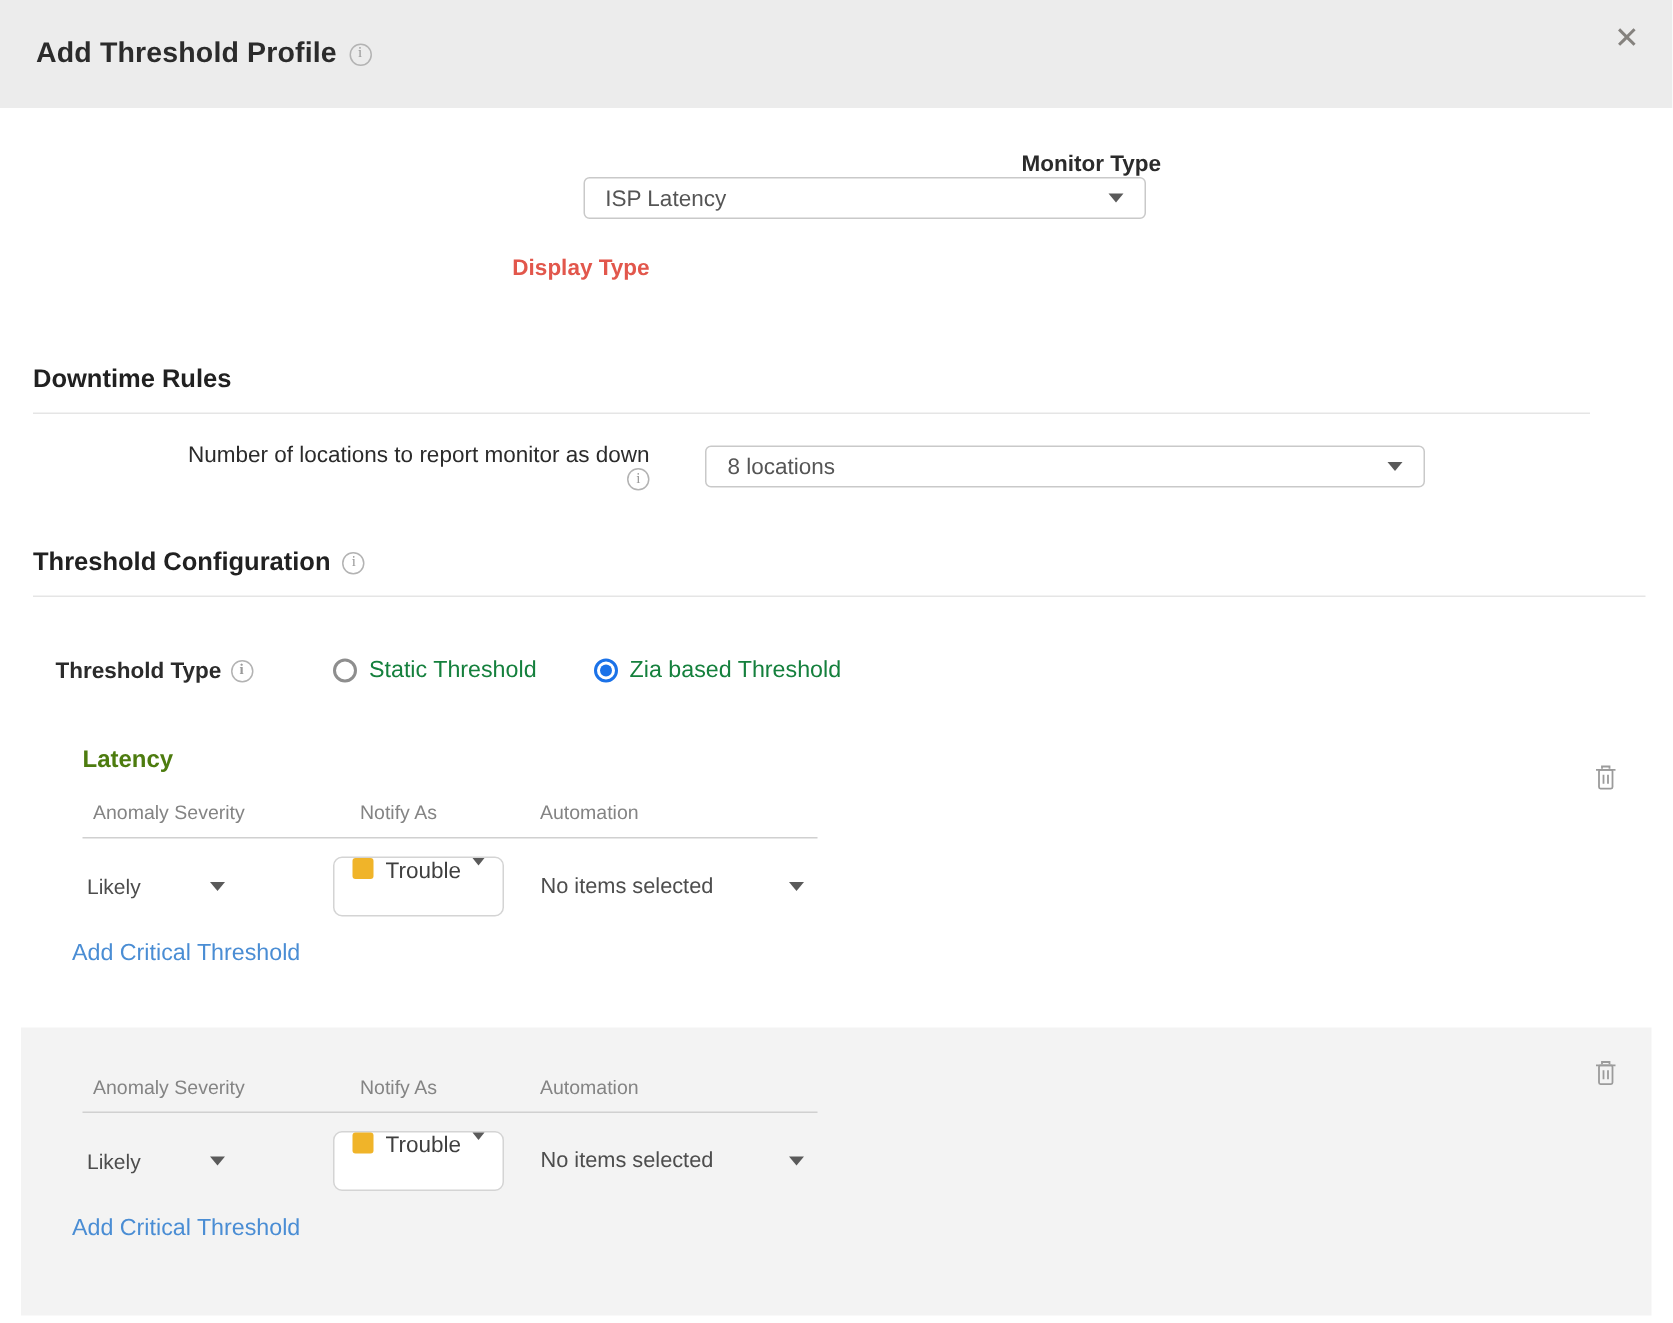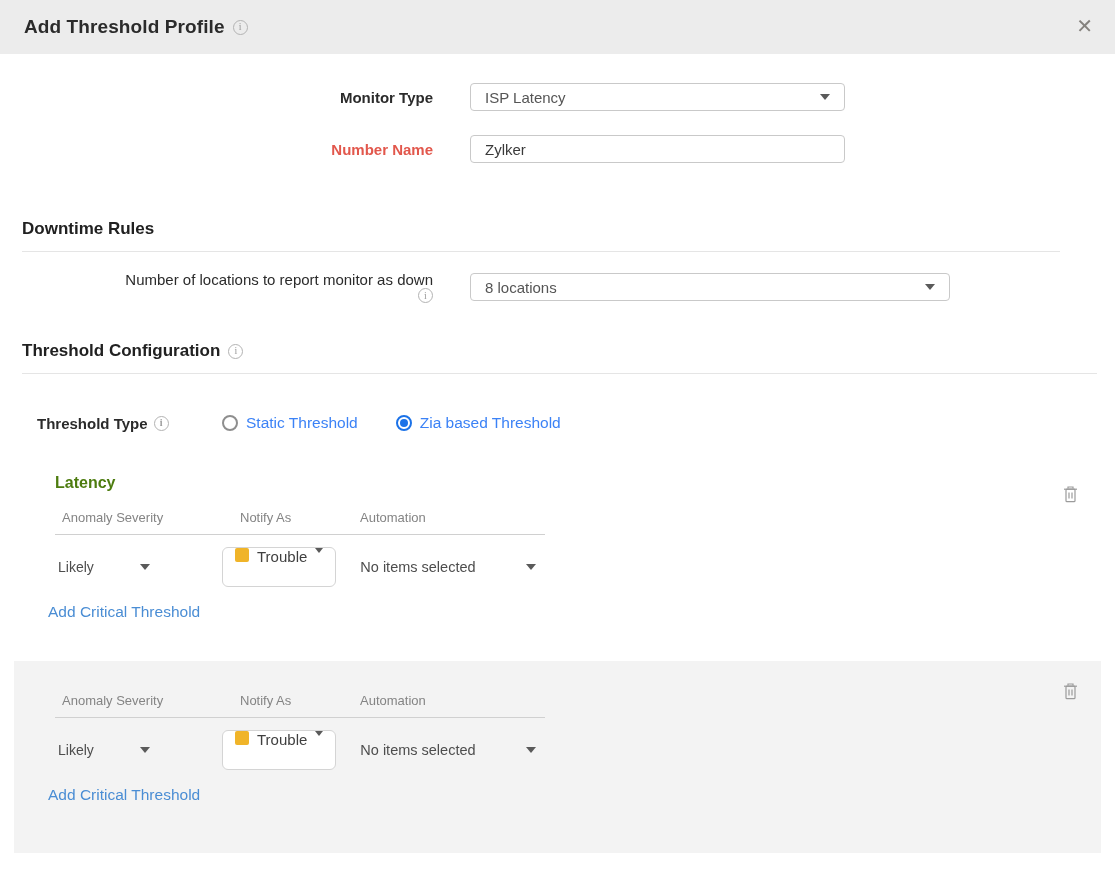--- a/index.html
+++ b/index.html
@@ -6,39 +6,39 @@
   html,body { margin:0; padding:0; }
   body {
     width:1115px; height:882px; overflow:hidden;
     background:#fff;
     font-family:"Liberation Sans", sans-serif;
     color:#222;
   }
 
   
   .hdr {
-    height:54px; background:#ececec;
+    height:72px; background:#ececec;
     display:flex; align-items:center;
     padding:0 24px; position:relative;
   }
   .hdr-title { font-size:19px; font-weight:600; color:#2b2b2b; letter-spacing:.1px; }
   .info-icon {
     display:inline-flex; align-items:center; justify-content:center;
     width:15px; height:15px; border:1px solid #b3b3b3; border-radius:50%;
     color:#9a9a9a; font-size:10px; font-family:"Liberation Serif", serif;
     margin-left:8px; flex:0 0 auto; line-height:1;
   }
   .close-btn {
     position:absolute; right:22px; top:16px;
     font-size:20px; color:#85827e; cursor:pointer; line-height:1;
   }
 
   
   .form-row { display:flex; align-items:center; }
-  .row-monitor { margin-top:29px; }
+  .row-monitor { margin-top:29px;flex-direction:column; }
   .row-display { margin-top:24px; }
   .form-label { width:433px; text-align:right; font-size:15px; font-weight:600; color:#2b2b2b; }
   .label-red { color:#e2574c; }
   .field {
     margin-left:37px; width:375px; height:28px;
     border:1px solid #c9c9c9; border-radius:4px; background:#fff;
     display:flex; align-items:center; padding:0 14px;
     font-size:15px; color:#555;
   }
   .field.select { justify-content:space-between; cursor:pointer; }
@@ -83,21 +83,21 @@
     width:16px; height:16px; border-radius:50%;
     border:2px solid #8e8e8e; background:#fff; flex:0 0 auto;
   }
   .radio-circle.checked {
     border-color:#1b72e8;
     display:flex; align-items:center; justify-content:center;
   }
   .radio-circle.checked::after {
     content:""; width:8px; height:8px; border-radius:50%; background:#1b72e8;
   }
-  .radio-text { margin-left:8px; font-size:15.5px; color:#3b82f6;text-align:center; }
+  .radio-text { margin-left:8px; font-size:15.5px; color:#15803d;text-align:center; }
 
   
   .t-section { position:relative; margin-top:42px; padding:0 0 4px 55px; }
   .t-section.highlight {
     background:#f3f3f3; margin:36px 14px 0;
     padding:14px 0 40px 41px; min-height:192px;
   }
   .t-title { font-size:16px; font-weight:600; color:#4d7c0f; }
   .trash-btn { position:absolute; top:12px; right:37px; cursor:pointer; }
   .t-section.highlight .trash-btn { top:22px; right:23px; }
@@ -139,22 +139,21 @@
 
 <div class="form-row row-monitor">
   <div class="form-label">Monitor Type</div>
   <div class="field select">
     <span>ISP Latency</span>
     <span class="caret"></span>
   </div>
 </div>
 
 <div class="form-row row-display">
-  <div class="form-label label-red">Number Name</div>
-  <input class="field" type="text" value="Zylker" style="">
+  <div class="form-label label-red">Display Type</div>
 </div>
 
 <div class="section-head downtime-head">
   <h2>Downtime Rules</h2>
   <div class="rule"></div>
 </div>
 
 <div class="loc-row">
   <div class="loc-label">
     <span>Number of locations to report monitor as down</span>

